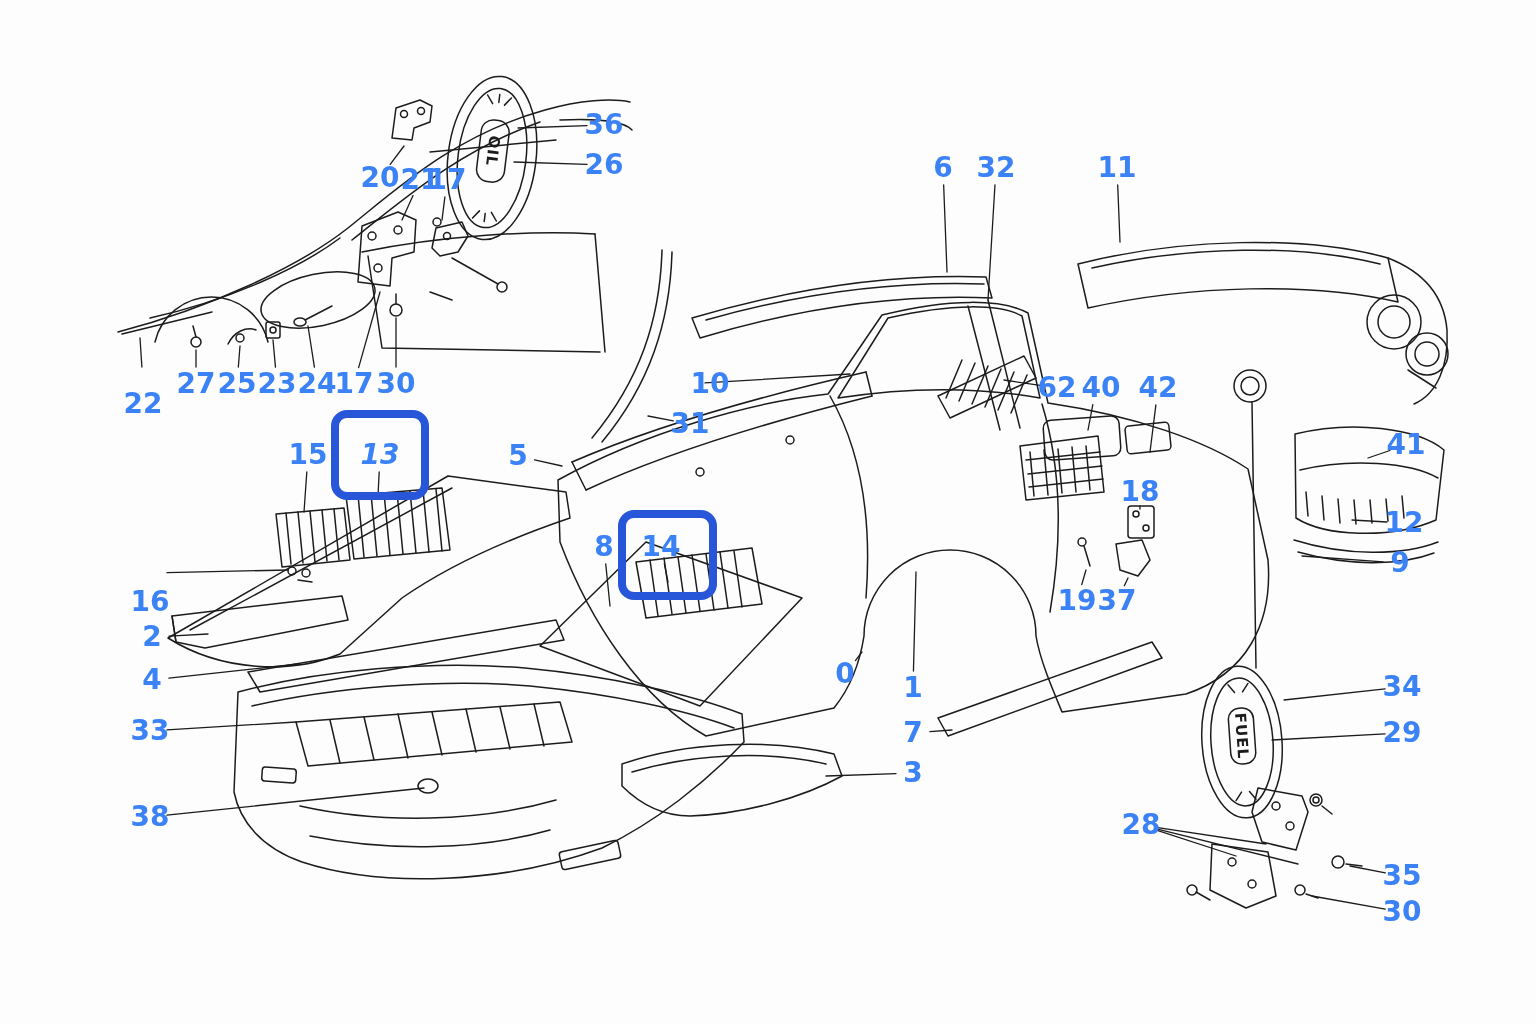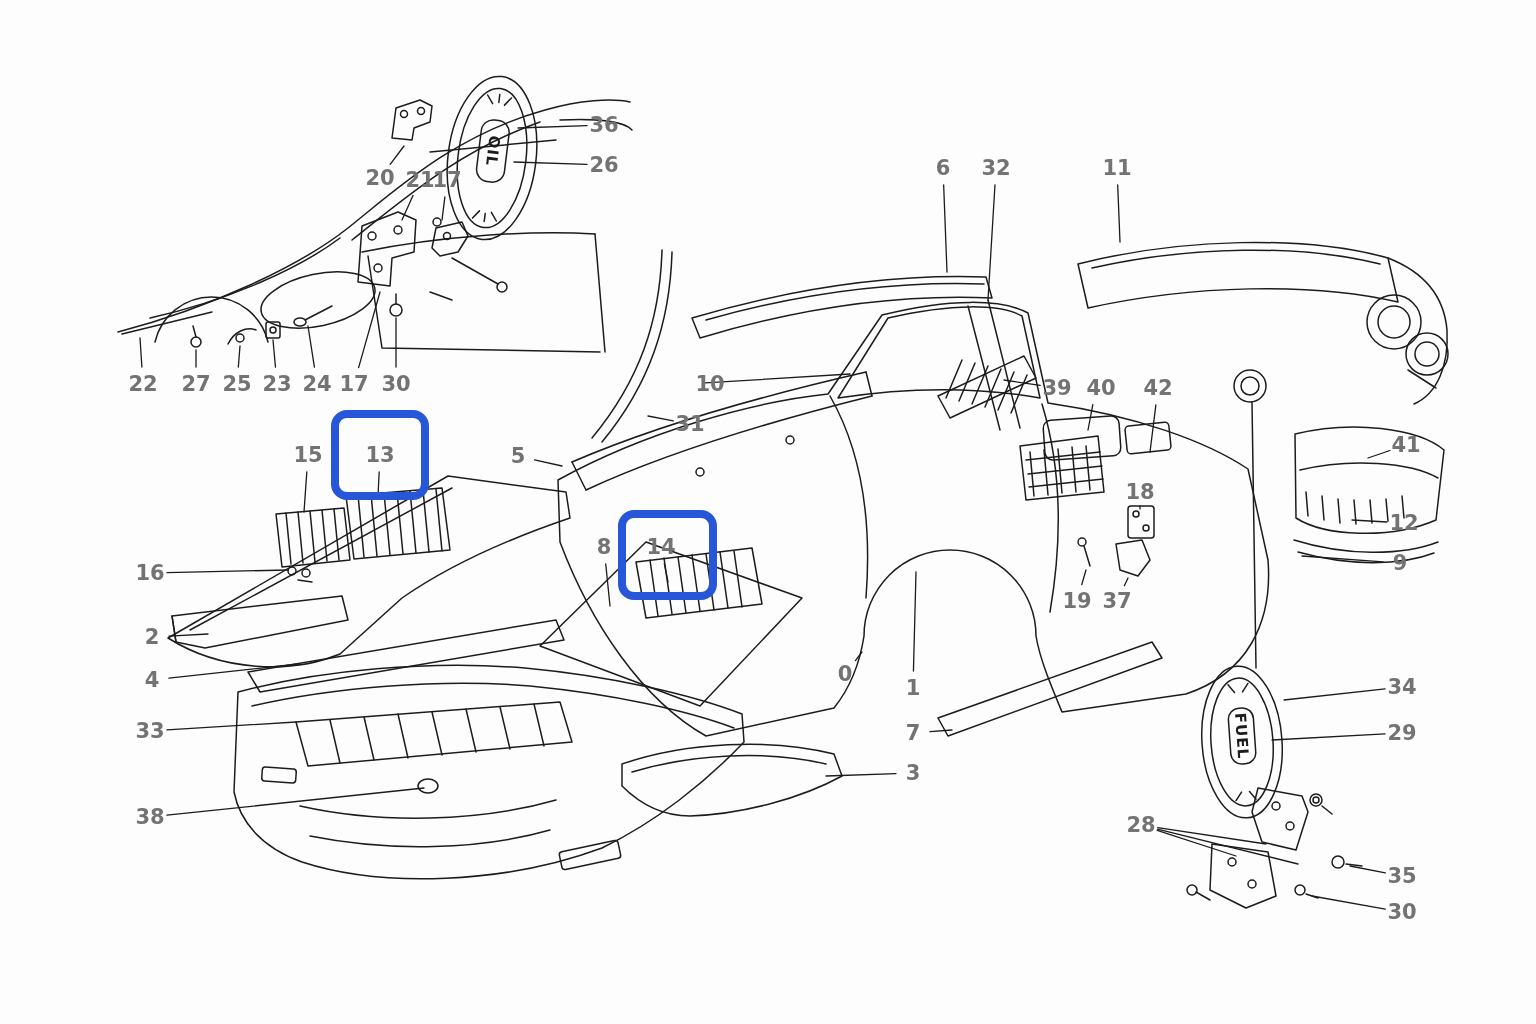--- a/index.html
+++ b/index.html
@@ -15,21 +15,21 @@
     stroke-linecap:round;stroke-linejoin:round;
   }
   #leader-lines line{stroke:#1c1c1c;stroke-width:1.3}
   .badge-text{
     fill:#1c1c1c;stroke:none !important;font-weight:bold;font-size:15px;
     text-anchor:middle;dominant-baseline:central;letter-spacing:1px;
     font-family:"DejaVu Sans","Liberation Sans",sans-serif;
   }
   .part-label{
     position:absolute;transform:translate(-50%,-50%);
-    font-weight:bold;font-size:21px;color:#737373;line-height:1;
+    font-weight:bold;font-size:28px;color:#3b82f6;line-height:1;
     white-space:nowrap;user-select:none;
   }
   .highlight-box{
     position:absolute;border:8px solid #2757d8;border-radius:16px;
     background:transparent;box-sizing:border-box;
   }
 </style>
 </head>
 <body>
 
@@ -351,37 +351,37 @@
     </div>
   <div id="label-layer">
       <div class="part-label" style="left: 604px; top: 125px;">36</div>
       <div class="part-label" style="left: 604px; top: 165px;">26</div>
       <div class="part-label" style="left: 380px; top: 178px;">20</div>
       <div class="part-label" style="left: 420px; top: 180px;">21</div>
       <div class="part-label" style="left: 447px; top: 180px;">17</div>
       <div class="part-label" style="left: 943px; top: 168px;">6</div>
       <div class="part-label" style="left: 996px; top: 168px;">32</div>
       <div class="part-label" style="left: 1117px; top: 168px; text-align: right;">11</div>
-      <div class="part-label" style="left: 143px; top: 384px;">22</div>
+      <div class="part-label" style="left: 143px; top: 404px;">22</div>
       <div class="part-label" style="left: 196px; top: 384px;">27</div>
       <div class="part-label" style="left: 237px; top: 384px;">25</div>
       <div class="part-label" style="left: 277px; top: 384px;">23</div>
       <div class="part-label" style="left: 317px; top: 384px;">24</div>
       <div class="part-label" style="left: 354px; top: 384px;">17</div>
       <div class="part-label" style="left: 396px; top: 384px;">30</div>
       <div class="part-label" style="left: 688px; top: 384px; margin-left: 22px;">10</div>
-      <div class="part-label" style="left: 1057px; top: 388px;">39</div>
+      <div class="part-label" style="left: 1057px; top: 388px;">62</div>
       <div class="part-label" style="left: 1101px; top: 388px;">40</div>
       <div class="part-label" style="left: 1158px; top: 388px;">42</div>
       <div class="part-label" style="left: 690px; top: 424px;">31</div>
       <div class="part-label" style="left: 308px; top: 455px; text-align: center;">15</div>
-      <div class="part-label" style="left: 380px; top: 455px;">13</div>
+      <div class="part-label" style="left: 380px; top: 455px; font-style: italic;">13</div>
       <div class="part-label" style="left: 518px; top: 456px;">5</div>
       <div class="part-label" style="left: 1406px; top: 445px;">41</div>
-      <div class="part-label" style="left: 150px; top: 573px;">16</div>
+      <div class="part-label" style="left: 150px; top: 602px;">16</div>
       <div class="part-label" style="left: 604px; top: 547px;">8</div>
       <div class="part-label" style="left: 661px; top: 547px;">14</div>
       <div class="part-label" style="left: 1140px; top: 492px;">18</div>
       <div class="part-label" style="left: 1404px; top: 523px;">12</div>
       <div class="part-label" style="left: 1400px; top: 563px;">9</div>
       <div class="part-label" style="left: 152px; top: 637px;">2</div>
       <div class="part-label" style="left: 1077px; top: 601px; text-align: center;">19</div>
       <div class="part-label" style="left: 1117px; top: 601px;">37</div>
       <div class="part-label" style="left: 152px; top: 680px;">4</div>
       <div class="part-label" style="left: 845px; top: 674px;">0</div>

